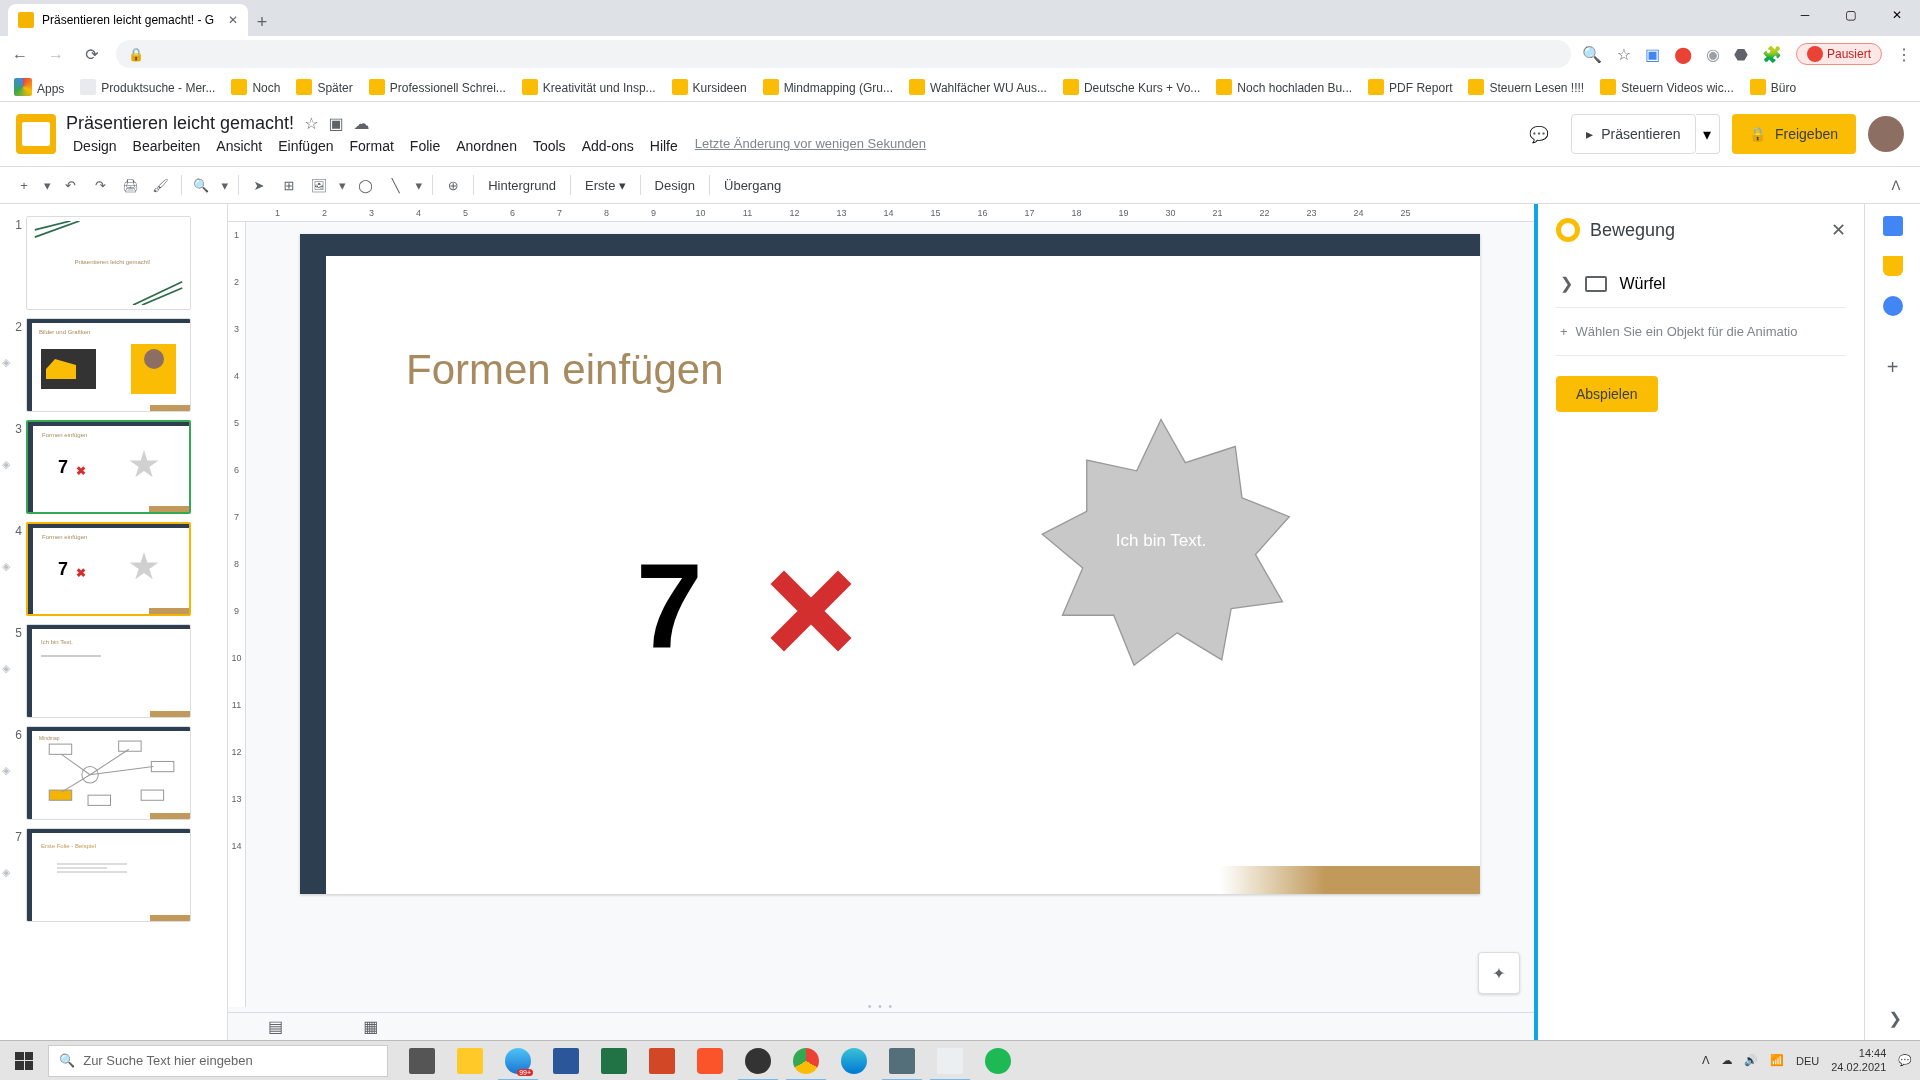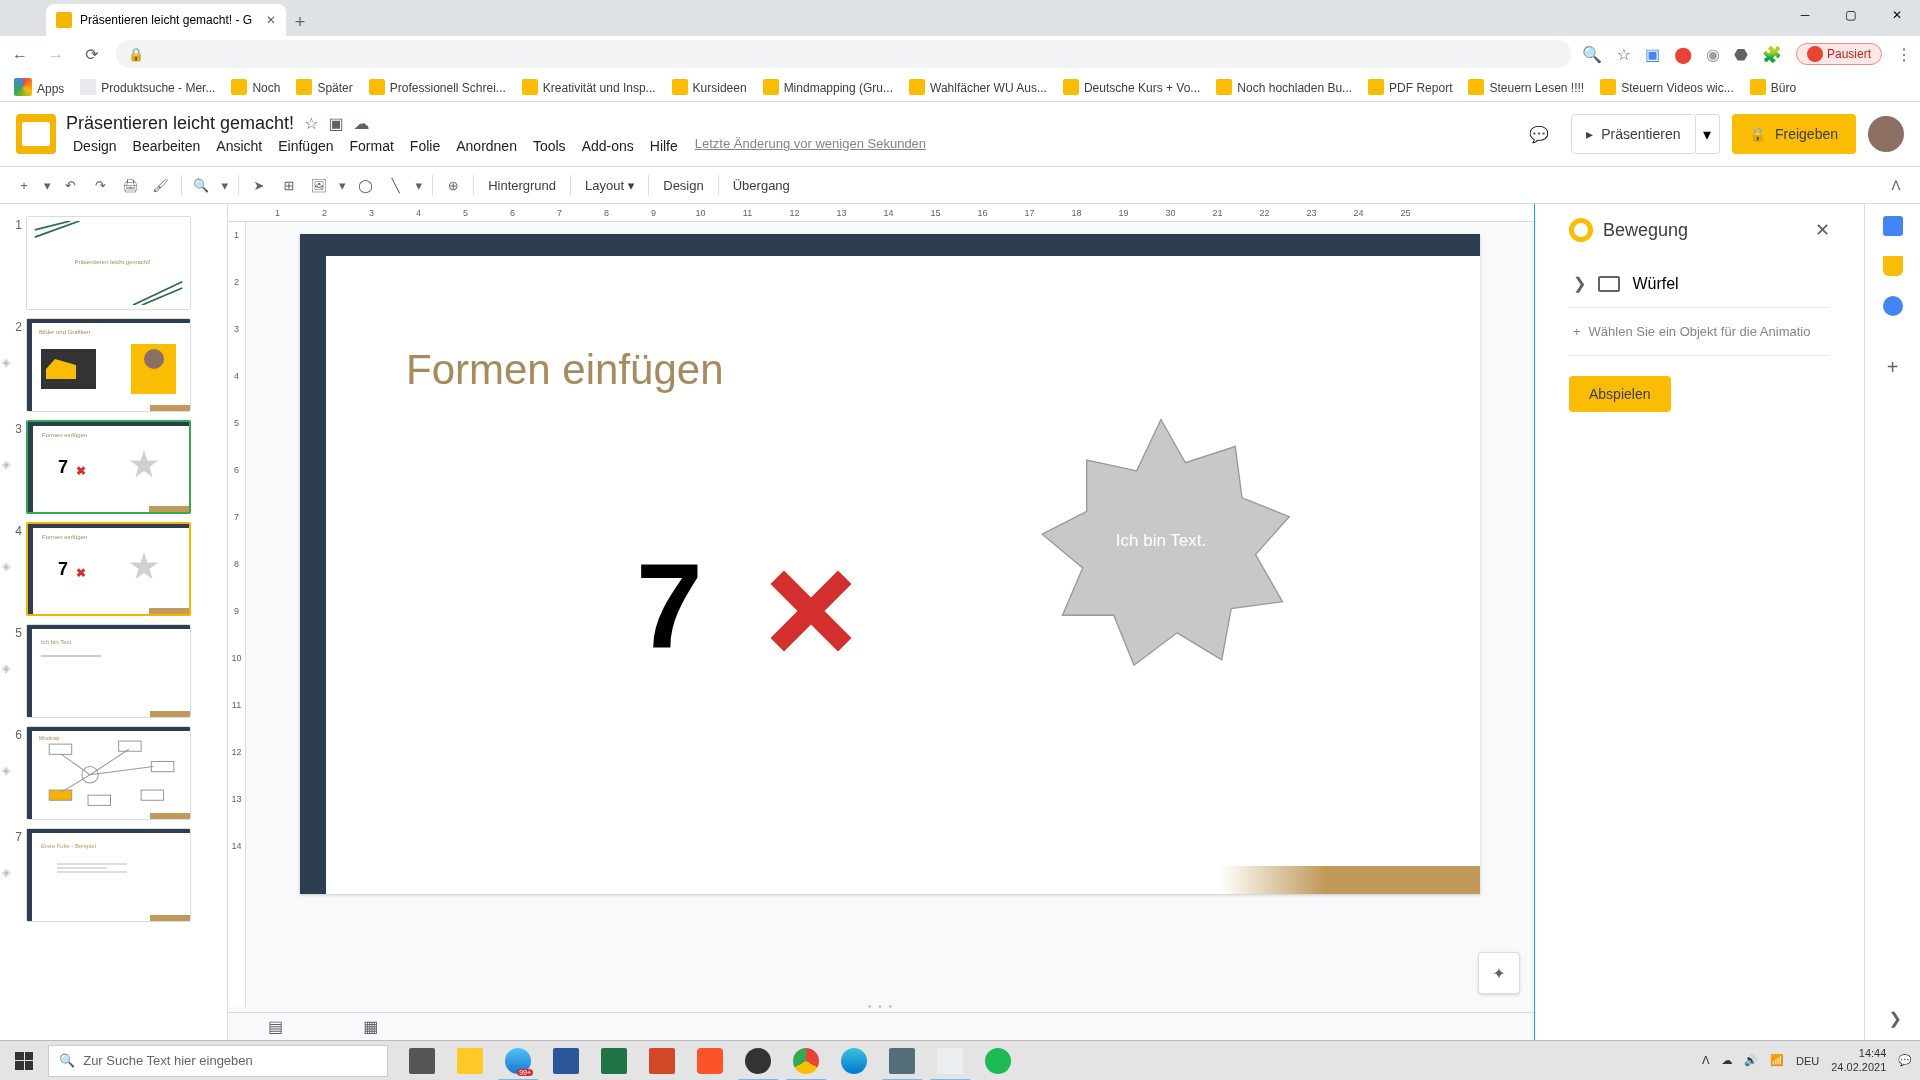--- a/index.html
+++ b/index.html
@@ -1,21 +1,21 @@
 <!DOCTYPE html>
 <html><head>
 <meta charset="utf-8">
 <style>
 * { margin: 0; padding: 0; box-sizing: border-box; font-family: Arial, sans-serif; }
 body { width: 1920px; height: 1080px; background: #fff; overflow: hidden; position: relative; }
 
 
 .browser-top { height: 72px; background: #dee1e6; }
 .tab-bar { height: 36px; display: flex; align-items: flex-end; padding-left: 8px; }
-.tab { background: #fff; height: 32px; display: flex; align-items: center; padding: 0 10px; border-radius: 8px 8px 0 0; width: 240px; font-size: 12px; gap: 8px; margin-left: 38px; }
+.tab { background: #fff; height: 32px; display: flex; align-items: center; padding: 0 10px; border-radius: 8px 8px 0 0; width: 240px; font-size: 12px; gap: 8px; }
 .tab-favicon { width: 16px; height: 16px; background: #f4b400; border-radius: 2px; }
 .tab-close { margin-left: auto; color: #5f6368; cursor: pointer; }
 .new-tab { width: 28px; height: 28px; display: flex; align-items: center; justify-content: center; color: #5f6368; font-size: 18px; }
 .win-controls { position: absolute; right: 0; top: 0; display: flex; height: 30px; }
 .win-btn { width: 46px; display: flex; align-items: center; justify-content: center; font-size: 12px; color: #000; }
 
 .addr-bar { height: 36px; background: #fff; display: flex; align-items: center; padding: 0 8px; gap: 12px; }
 .nav-btn { width: 24px; height: 24px; display: flex; align-items: center; justify-content: center; color: #5f6368; border-radius: 50%; }
 .nav-btn.disabled { color: #bdc1c6; }
 .url-box { flex: 1; height: 28px; background: #f1f3f4; border-radius: 14px; display: flex; align-items: center; padding: 0 12px; font-size: 13px; color: #202124; gap: 8px; }
@@ -82,21 +82,21 @@
 .slide-star { position: absolute; left: 700px; top: 150px; width: 270px; height: 270px; }
 .star-text { position:absolute; top:50%; left:50%; transform:translate(-50%,-50%); color:#fff; font-size:17px; }
 
 .notes { height: 38px; background: #fff; border-top: 1px solid #dadce0; padding: 6px 16px; font-size: 13px; color: #3c4043; }
 .notes-handle { text-align:center; color:#bdc1c6; font-size:10px; margin-top:-6px; letter-spacing:2px; }
 .explore-btn { position:absolute; bottom: 46px; right: 14px; width:42px; height:42px; background:#fff; border:1px solid #dadce0; border-radius:4px; box-shadow:0 1px 3px rgba(0,0,0,0.15); display:flex; align-items:center; justify-content:center; color:#5f6368; }
 
 .bottom-views { height: 28px; border-top: 1px solid #dadce0; display: flex; align-items: center; padding: 0 40px; gap: 80px; color: #5f6368; }
 
 
-.motion-panel { width: 330px; border-left: 1px solid #0ea5e9; background: #fff; padding: 14px 34px; }
+.motion-panel { width: 330px; border-left: 4px solid #0ea5e9; background: #fff; padding: 14px 18px; }
 .motion-hdr { display: flex; align-items: center; gap: 10px; margin-bottom: 18px; }
 .motion-icon { width: 24px; height: 24px; border-radius: 50%; background: #fbbc04; position:relative; }
 .motion-icon::after{content:''; position:absolute; inset:5px; border-radius:50%; background:#fff;}
 .motion-title { font-size: 18px; color: #3c4043; flex: 1; }
 .motion-close { color: #5f6368; font-size: 18px; }
 .motion-section { font-size: 14px; color: #3c4043; padding: 12px 0; border-bottom: 1px solid #e8eaed; }
 .trans-row { display: flex; align-items: center; gap: 12px; padding: 14px 4px; border-bottom: 1px solid #e8eaed; }
 .trans-chevron { color: #5f6368; }
 .trans-icon { width: 22px; height: 16px; border: 2px solid #5f6368; border-radius: 2px; }
 .select-hint { display: flex; align-items: center; gap: 8px; padding: 16px 4px; color: #80868b; font-size: 13px; border-bottom: 1px solid #e8eaed; white-space: nowrap; overflow: hidden;}
@@ -285,21 +285,21 @@
   <div class="tb-btn">🖼</div>
   <div class="tb-btn" style="min-width:14px;">▾</div>
   <div class="tb-btn">◯</div>
   <div class="tb-btn">╲</div>
   <div class="tb-btn" style="min-width:14px;">▾</div>
   <div class="tb-sep"></div>
   <div class="tb-btn">⊕</div>
   <div class="tb-sep"></div>
   <span class="tb-text">Hintergrund</span>
   <div class="tb-sep"></div>
-  <span class="tb-text"><span>Layout</span> ▾</span>
+  <span class="tb-text"><span>Erste</span> ▾</span>
   <div class="tb-sep"></div>
   <span class="tb-text">Design</span>
   <div class="tb-sep"></div>
   <span class="tb-text">Übergang</span>
   <div class="tb-btn tb-collapse">ᐱ</div>
 </div>
 
 <div class="main">
   <div class="thumb-rail">
     <div class="thumb-row">

